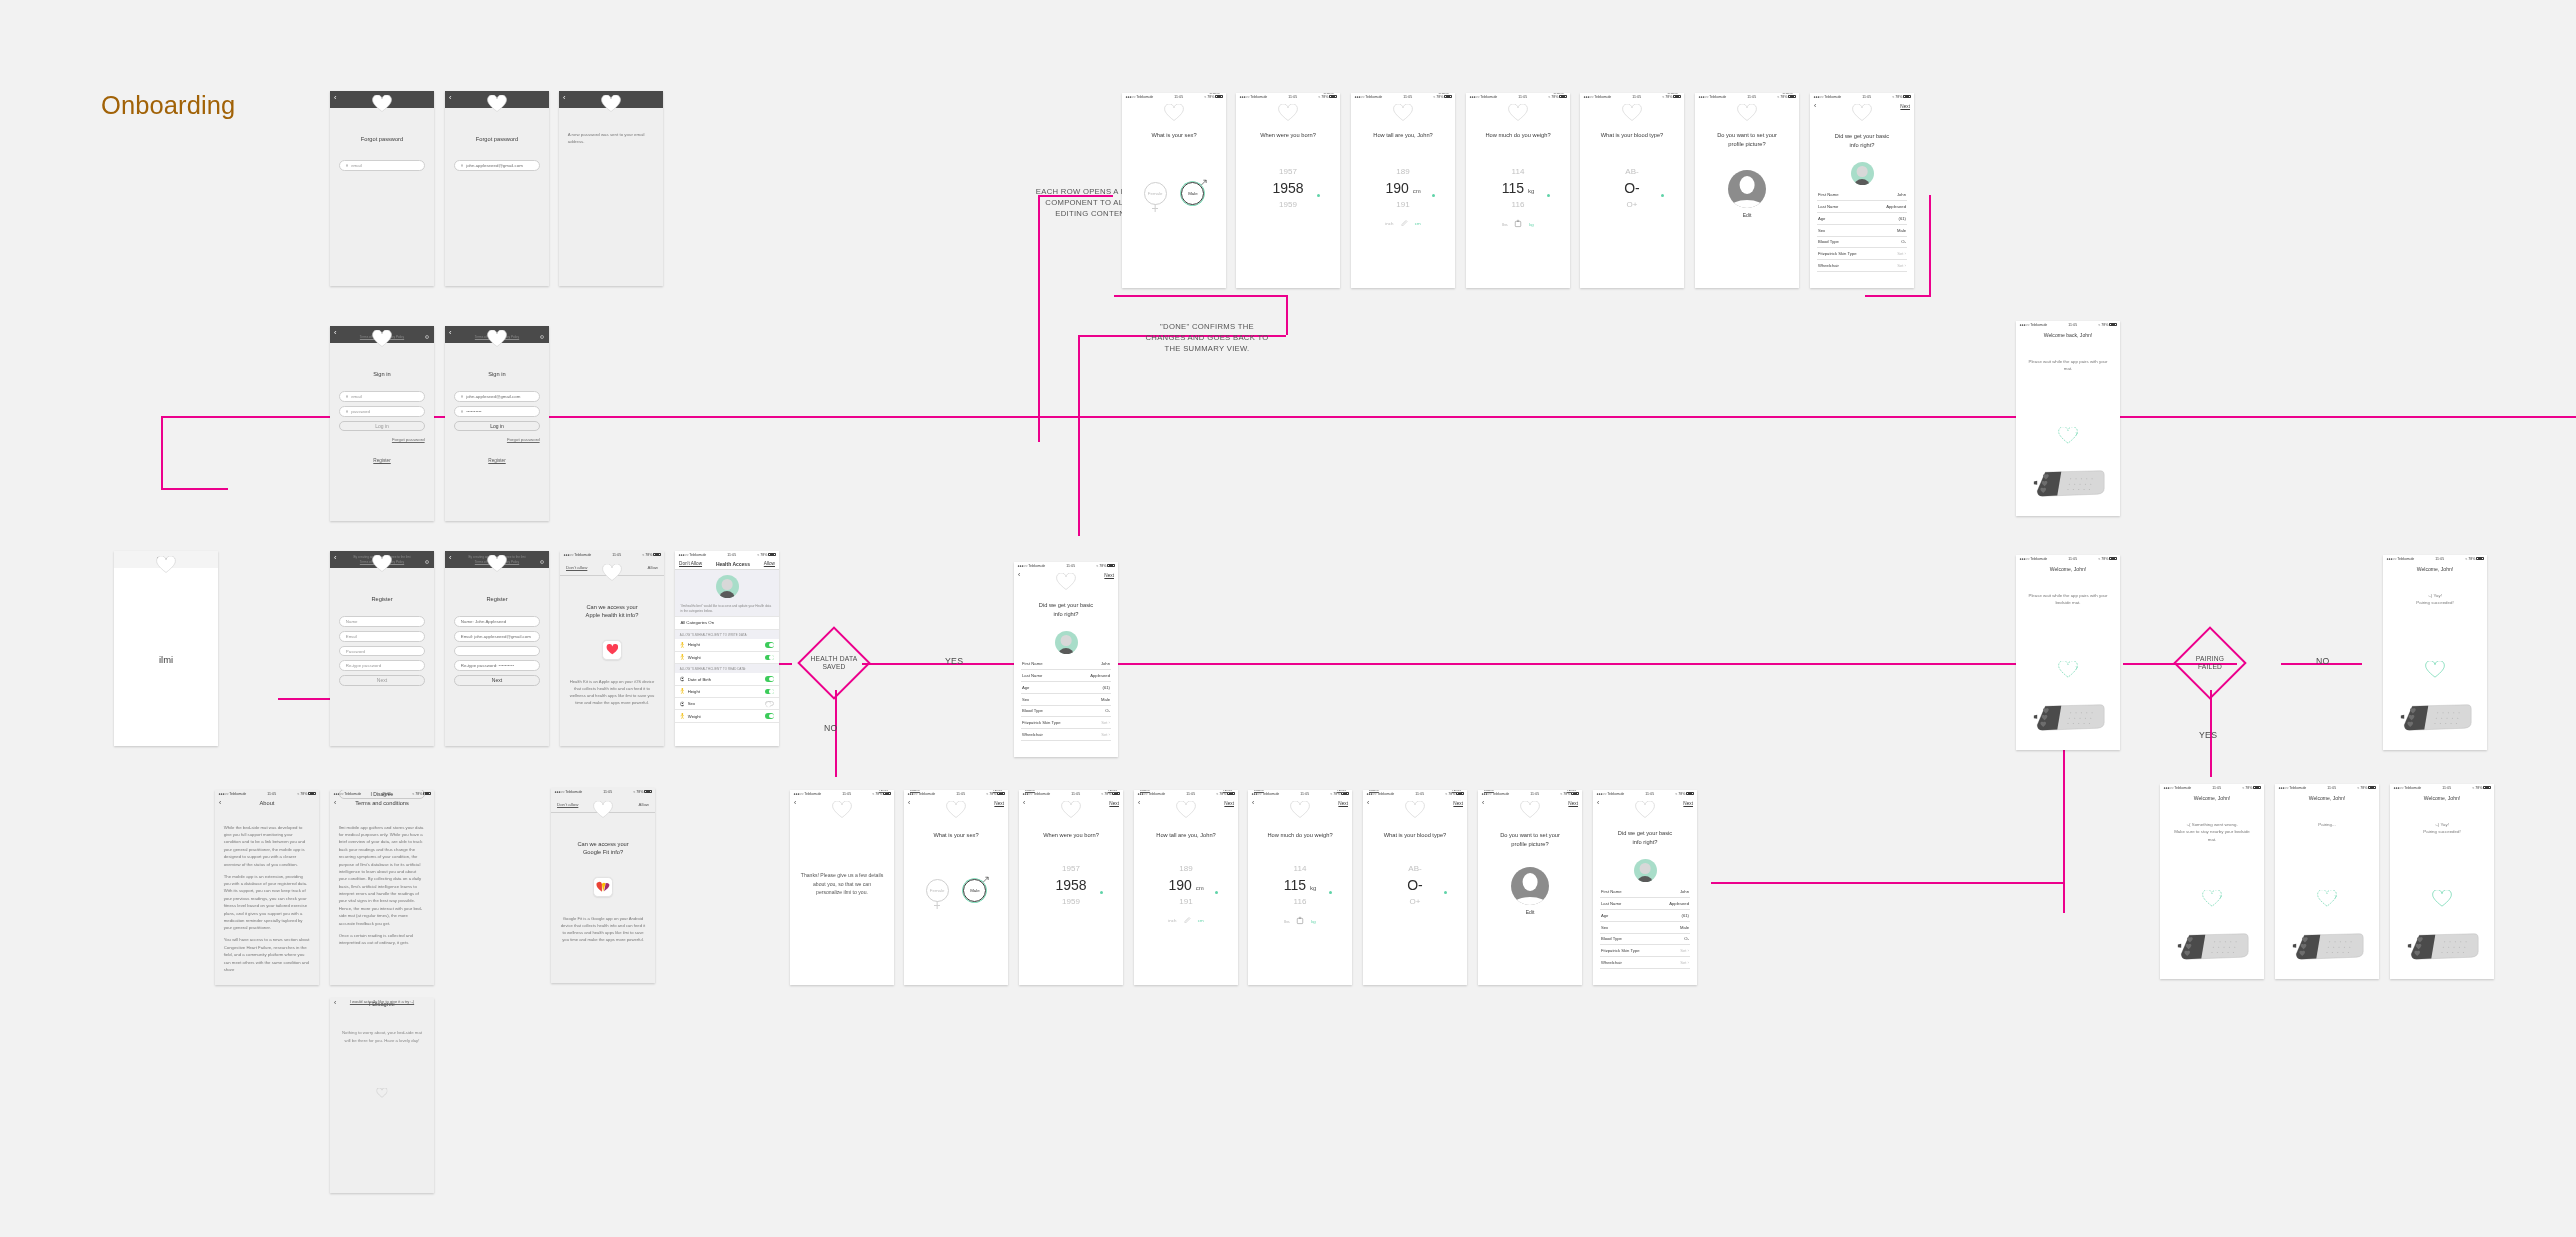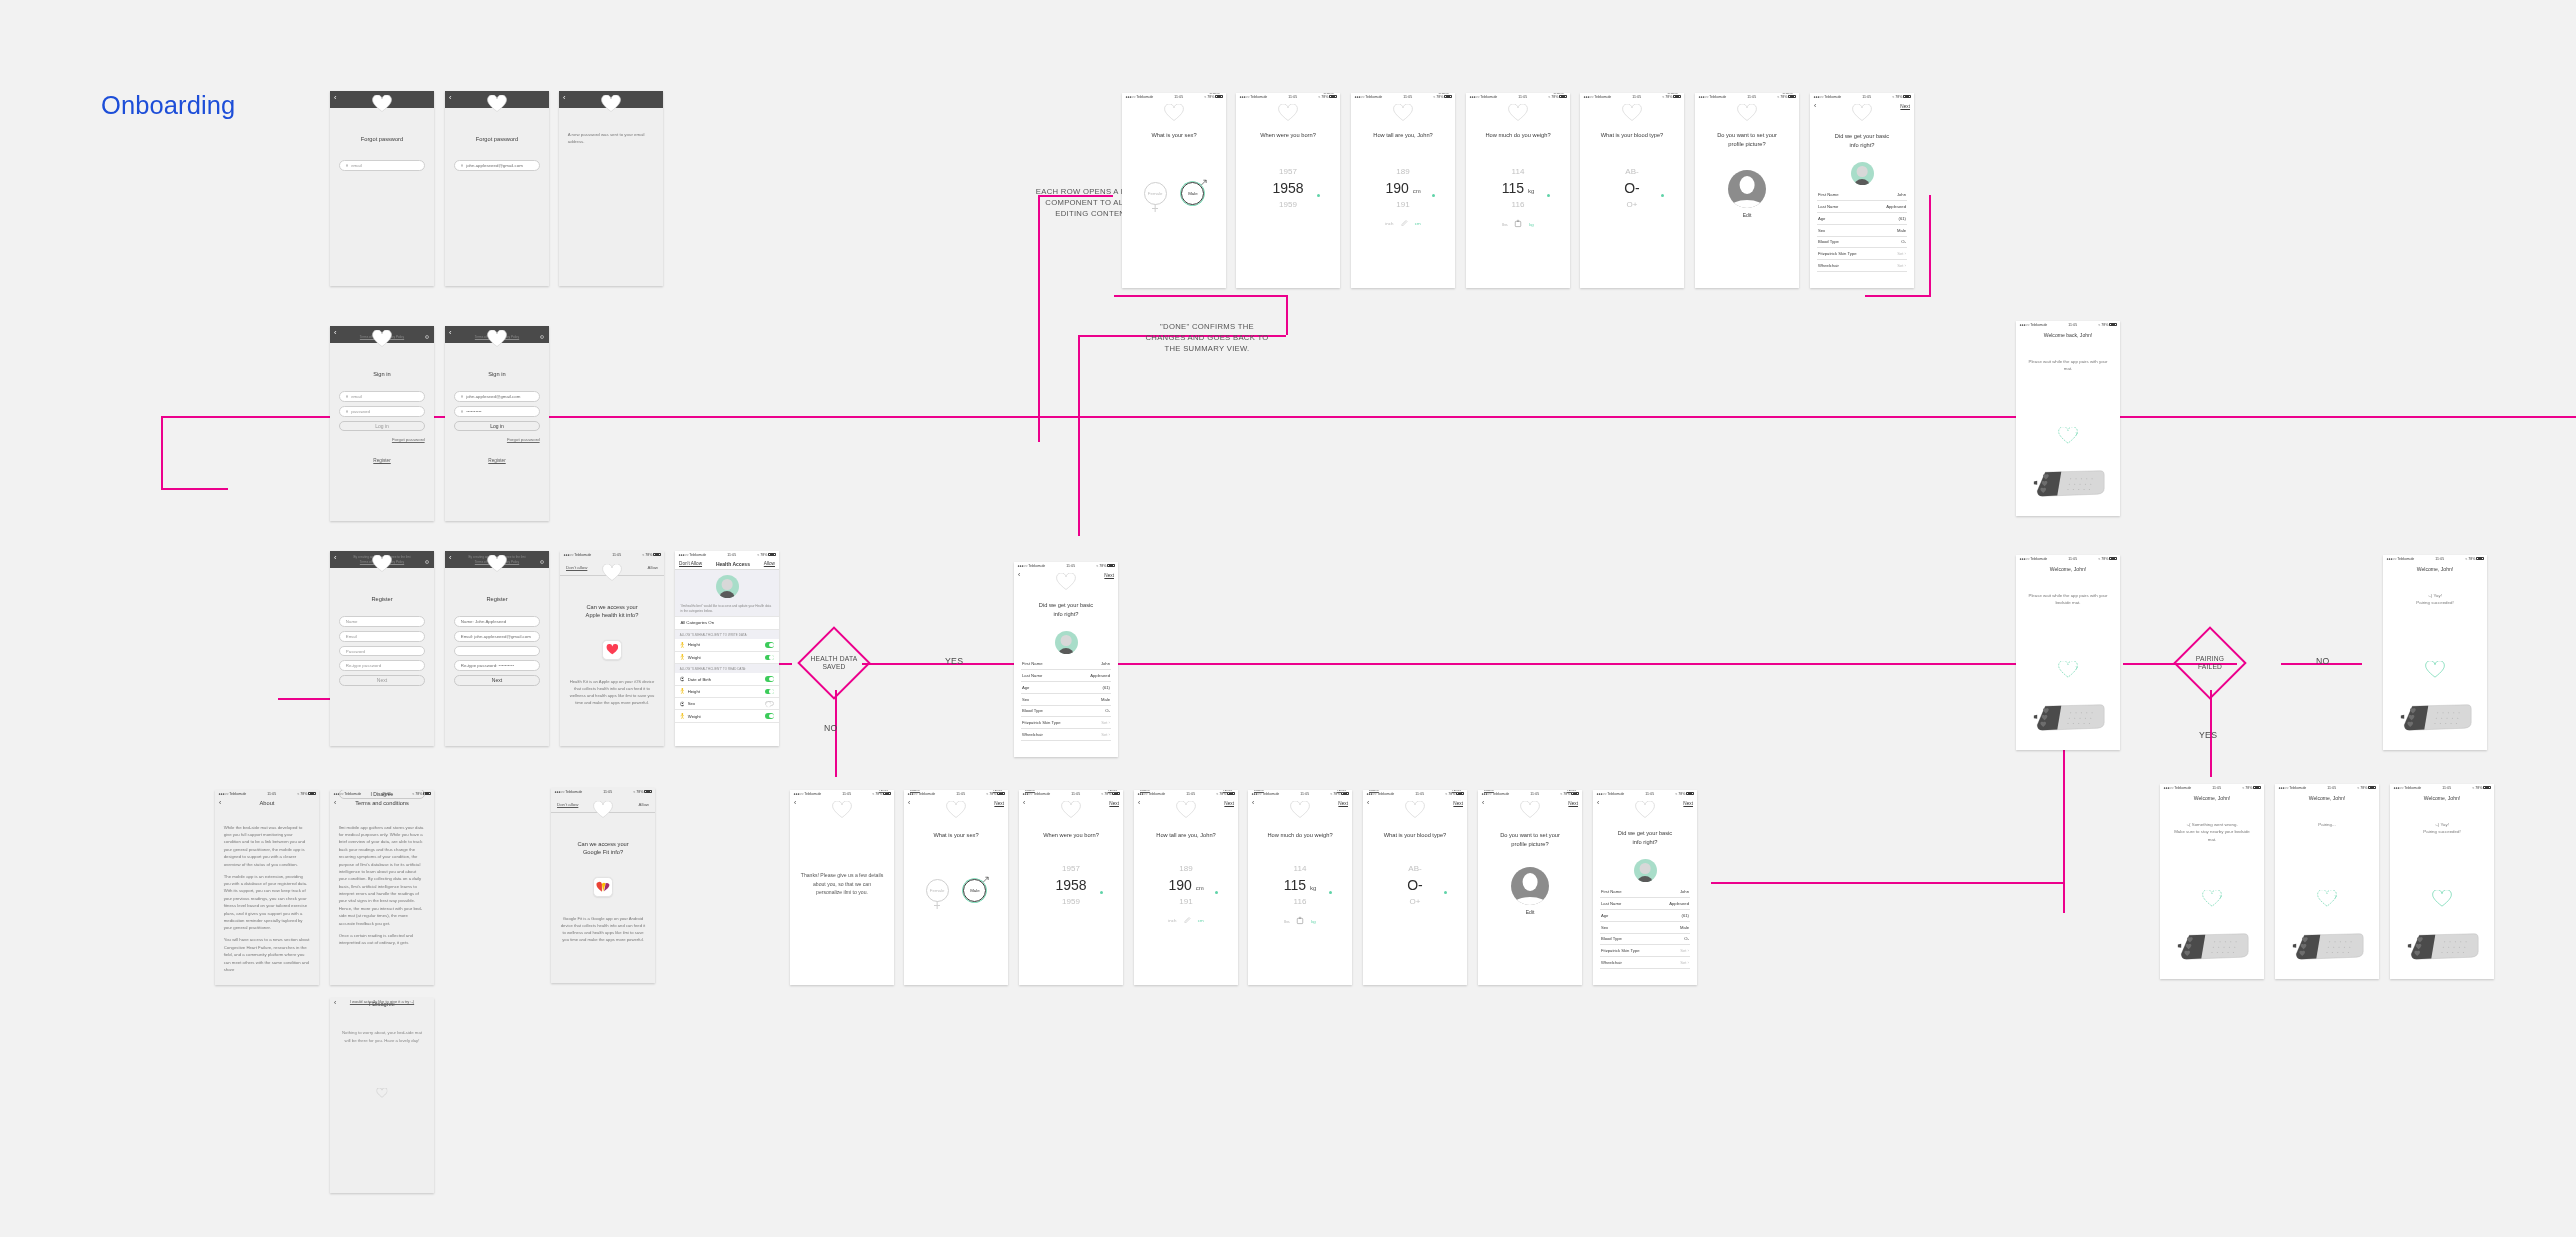--- a/index.html
+++ b/index.html
@@ -7,21 +7,21 @@
   html, body {
     width: 2576px; height: 1238px;
     background: #f2f2f2;
     font-family: "Liberation Sans", sans-serif;
     overflow: hidden;
   }
   #canvas { position: relative; width: 2576px; height: 1238px; }
 
   .page-title {
     position: absolute; left: 101px; top: 91px;
-    font-size: 25.5px; color: #1d4ed8; font-weight: 400;
+    font-size: 25.5px; color: #a16207; font-weight: 400;
     letter-spacing: 0.1px;
   }
 
   
   .ln { position: absolute; background: #ec008c; }
   .ln.h { height: 2px; }
   .ln.v { width: 2px; }
 
   .flow-label {
     position: absolute; font-size: 8.7px; color: #4a4a4a;
@@ -328,20 +328,33 @@
       <div class="field filled">
             <span class="dot"></span>
             <span>••••••••••</span>
           </div>
       <div class="btn active">Log in</div>
       <div class="linkline" style="margin-top:6px">Forgot password</div>
       <div class="centerlink" style="margin-top:16px">Register</div>
     </div>
     <div class="footnote"><u>Terms of Use and Privacy Policy</u></div>
     <div class="info-circ">i</div>
+  </div>
+    </div>
+    <div class="phone " style="left:114px;top:551px;">
+      <div class="hdr-line">
+        <div class="heart-notch">
+    <svg viewBox="0 0 32 28" width="20" height="18">
+    <path d="M16 26 C 4 17, 1 11, 1 8 A7 7 0 0 1 16 6 A7 7 0 0 1 31 8 C31 11, 28 17, 16 26 Z" fill="#ffffff" stroke="#d3d3d3" stroke-width="1.1"></path>
+          </svg></div>
+      </div>
+      <div class="screen-body">
+    <div class="splash-title">ilmi</div>
+
+    <div class="splash-btn">Sign in</div>
   </div>
     </div>
     <div class="phone grey" style="left:330px;top:551px;">
       <div class="darkhdr">
     <span class="chev">‹</span>
     <div class="heart-notch">
     <svg viewBox="0 0 32 28" width="20" height="18">
     <path d="M16 26 C 4 17, 1 11, 1 8 A7 7 0 0 1 16 6 A7 7 0 0 1 31 8 C31 11, 28 17, 16 26 Z" fill="#ffffff" stroke="#d3d3d3" stroke-width="1.1"></path>
           </svg></div>
       </div>

